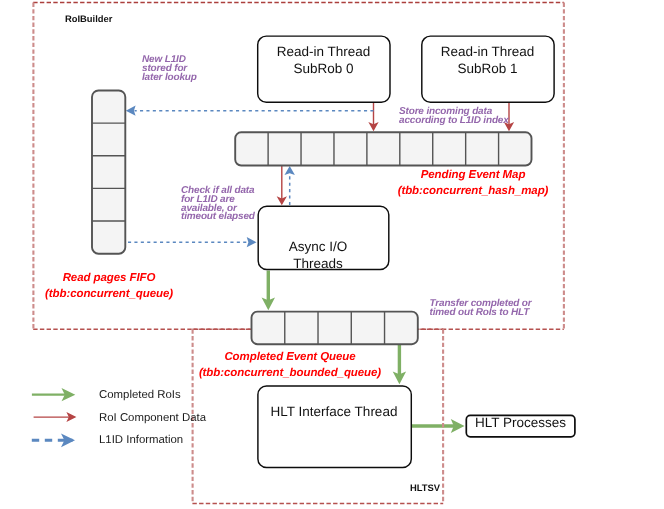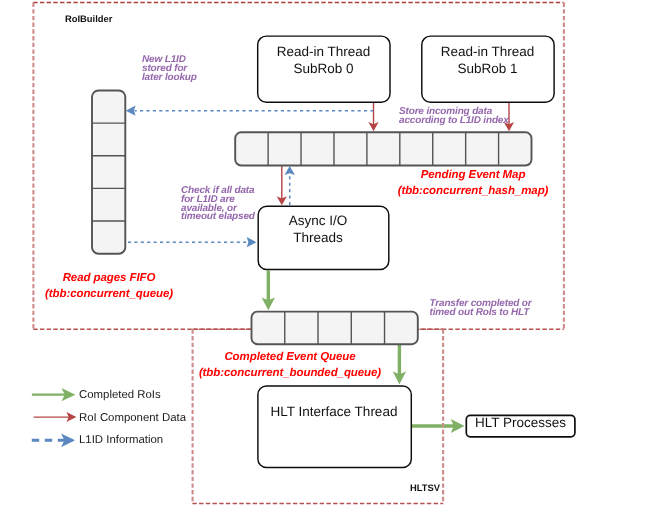--- a/index.html
+++ b/index.html
@@ -7,21 +7,21 @@
   #stage{position:relative;width:664px;height:509px;}
   svg{position:absolute;left:0;top:0;width:664px;height:509px;overflow:visible;}
   .box{position:absolute;z-index:3;background:transparent;border-radius:9px;
        display:flex;align-items:center;justify-content:center;text-align:center;
        font-size:13.5px;color:#111;line-height:1.26;padding-bottom:19px;box-sizing:border-box;}
   .grplabel{position:absolute;z-index:4;font-size:9.4px;font-weight:bold;color:#111;padding-left:16px;}
   .redlab{position:absolute;z-index:4;color:#ff0000;font-weight:bold;font-style:italic;font-size:11.5px;
           white-space:nowrap;line-height:16px;text-align:center;letter-spacing:-0.08px;}
   .purp{position:absolute;z-index:4;color:#9467ac;font-weight:bold;font-style:italic;font-size:10px;
         line-height:8.8px;letter-spacing:-0.16px;margin-left:8px;}
-  .legtext{position:absolute;z-index:4;font-size:11.4px;color:#1a1a1a;white-space:nowrap;}
+  .legtext{position:absolute;z-index:4;font-size:11.4px;color:#1a1a1a;white-space:nowrap;margin-left:20px;}
 </style>
 </head>
 <body>
 
 <div id="stage">
 
   <svg viewBox="0 0 664 509" style="z-index:2;">
     <g>
       <path d="M33.2,2.5 L563.8,2.5" stroke="#ab3f3c" stroke-width="1.4" stroke-dasharray="4.4,2.3" fill="none"></path>
       <path d="M33.2,329.3 L563.8,329.3" stroke-ref="colors.group_border" stroke-width="1.5" stroke-dasharray="4.4,2.3" fill="none" stroke="#b5514f"></path>
@@ -41,21 +41,21 @@
   <div class="box" style="left:257px;top:35.5px;width:133px;height:67px;">
     <div><span>Read-in Thread</span><br>
     <span>SubRob 0</span></div>
   </div>
 
   <div class="box" style="left:421px;top:35.5px;width:133px;height:67px;">
     <div><span>Read-in Thread</span><br>
     <span>SubRob 1</span></div>
   </div>
 
-  <div class="box" style="left:257.5px;top:197px;width:121px;height:64px;padding-bottom:0;">
+  <div class="box" style="left:257.5px;top:208px;width:121px;height:64px;padding-bottom:0;align-items:flex-end;">
     <div><span>Async I/O</span><br>
     <span>Threads</span></div>
   </div>
 
   <div class="box" style="left:257px;top:385px;width:154px;height:72px;">
     <span>HLT Interface Thread</span>
   </div>
 
   <div class="box" style="left:466px;top:415px;width:109px;height:34px;border-radius:4px;">
     <span>HLT Processes</span>

